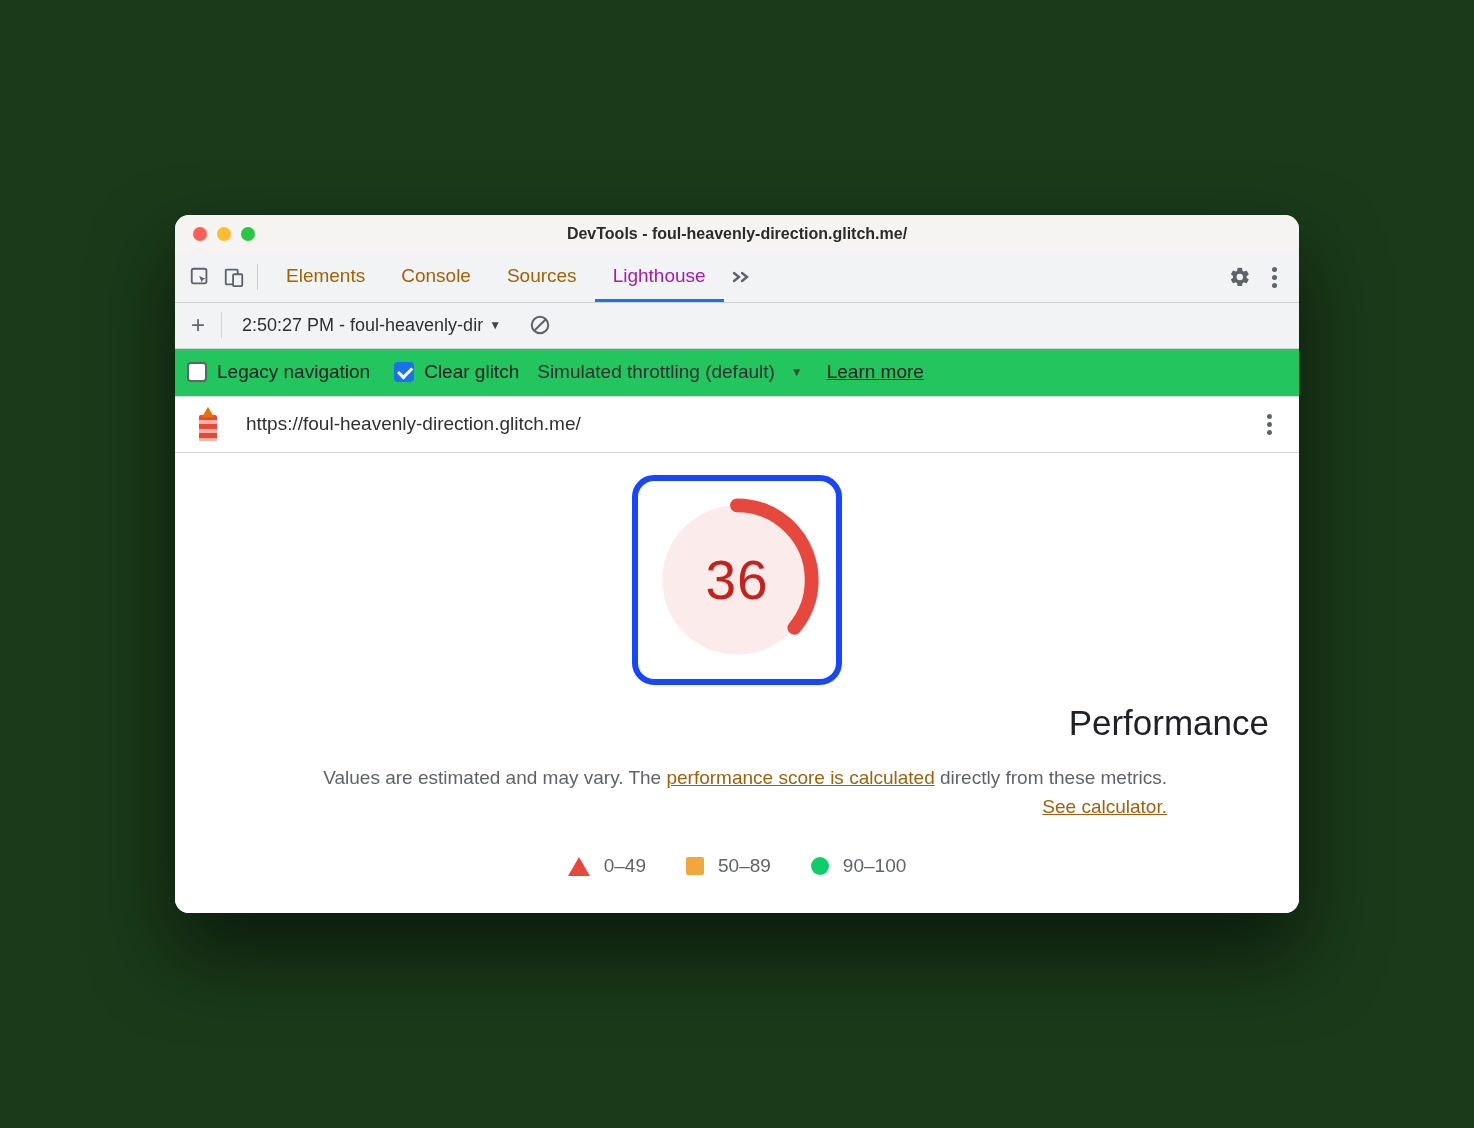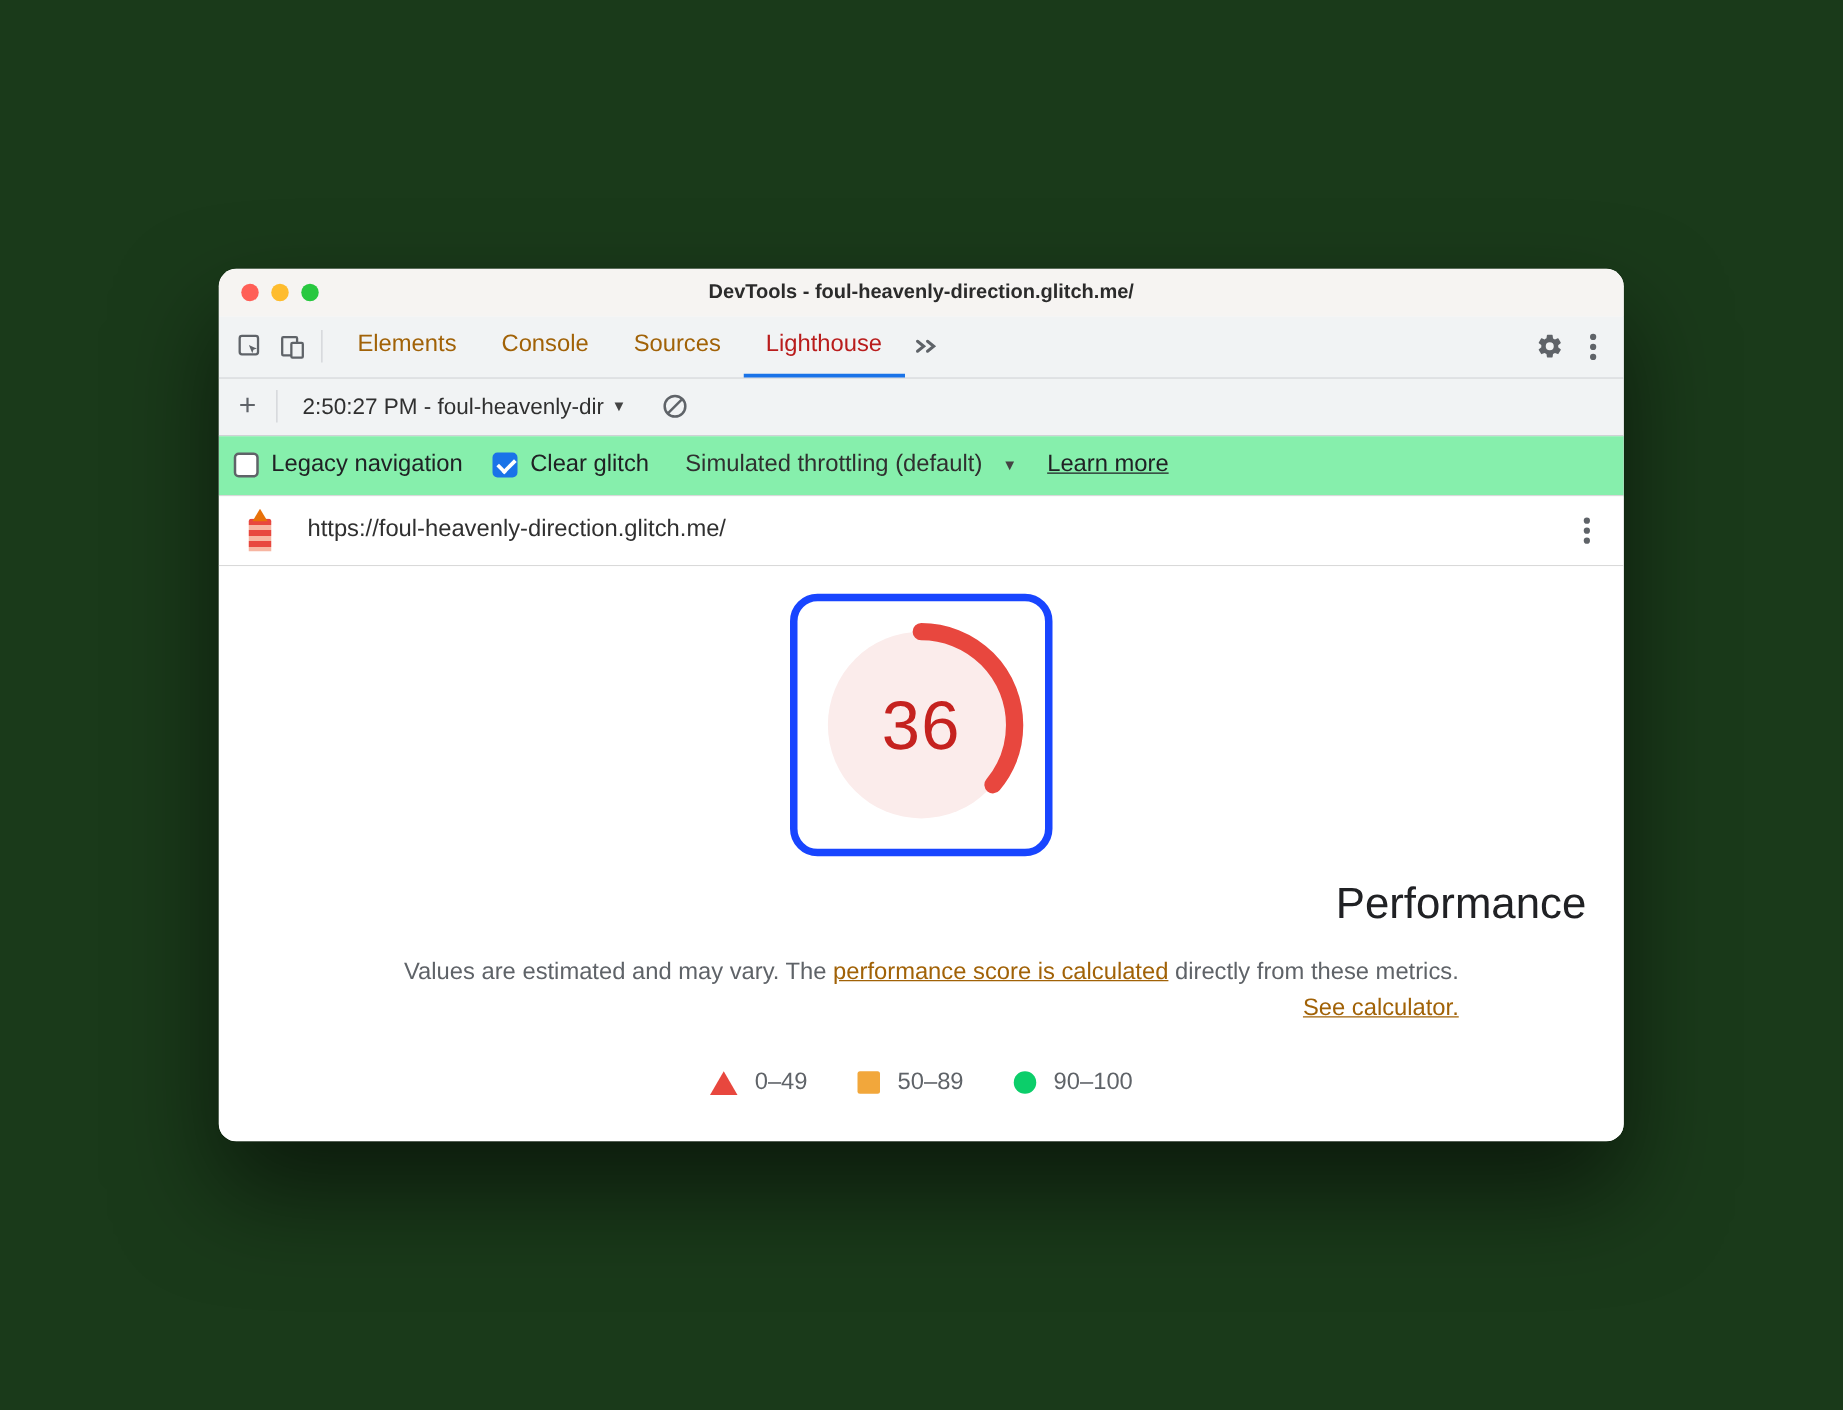--- a/index.html
+++ b/index.html
@@ -49,21 +49,21 @@
     width: 34px; height: 34px; display: inline-flex; align-items: center; justify-content: center;
     color: #5f6368; border-radius: 4px; cursor: pointer;
   }
   .divider-v { width: 1px; height: 26px; background: #cfd2d5; margin: 0 6px; }
   .tabs { display: flex; align-items: stretch; height: 100%; margin-left: 4px; flex: 0 0 auto; }
   .tab {
     padding: 0 18px; display: flex; align-items: center;
     font-size: 19px; color: #a16207; cursor: pointer;
     border-bottom: 3px solid transparent;
   }
-  .tab.active { color: #b91c1c; border-bottom-color: #1a73e8; font-weight: 500;}
+  .tab.active { color: #a21caf; border-bottom-color: #1a73e8; font-weight: 500;}
   .tabs-more { display:flex; align-items:center; }
   .spacer { flex: 1; }
 
   
   .toolbar2 {
     height: 46px; background: #f1f3f4;
     display: flex; align-items: center;
     border-bottom: 1px solid #cfd2d5;
     padding: 0 6px;
   }
@@ -74,34 +74,34 @@
     border: none; background: transparent;
     font-size: 18px; color: #303030; cursor:pointer;
     max-width: 340px;
   }
   .report-select .label { overflow:hidden; text-overflow:ellipsis; white-space:nowrap; max-width: 300px;}
   .report-select .tri { font-size:12px; color:#444;}
   .nope-icon { color:#5f6368; margin-left: 12px; }
 
   
   .options-bar {
-    height: 48px; background:#86efac;
+    height: 48px; background:#22c55e;
     display:flex; align-items:center; gap: 10px;
     padding: 0 12px;
     border-bottom: 1px solid #d9d9d9;
     font-size: 19px; color:#202124;
   }
   .chk {
     width:20px; height:20px; border:2px solid #5f6368; border-radius:4px;
     display:inline-flex; align-items:center; justify-content:center;
     background:#fff;
   }
   .chk.checked { background:#1a73e8; border-color:#1a73e8; }
   .chk.checked::after { content:""; width:6px; height:11px; border:solid #fff; border-width:0 3px 3px 0; transform: rotate(45deg) translateY(-1px); }
-  .throttling { display:flex; align-items:center; gap:10px; margin-left:19px; color:#303030;}
+  .throttling { display:flex; align-items:center; gap:10px; margin-left:8px; color:#303030;}
   .throttling .tri { font-size:12px; color:#444; margin-left:6px;}
   .learn-more { text-decoration: underline; color:#202124; cursor:pointer; margin-left:14px;}
 
   
   .url-bar {
     height: 56px; background:#fff;
     border-bottom: 1px solid #d9d9d9;
     display:flex; align-items:center; gap:23px;
     padding: 0 18px;
   }

